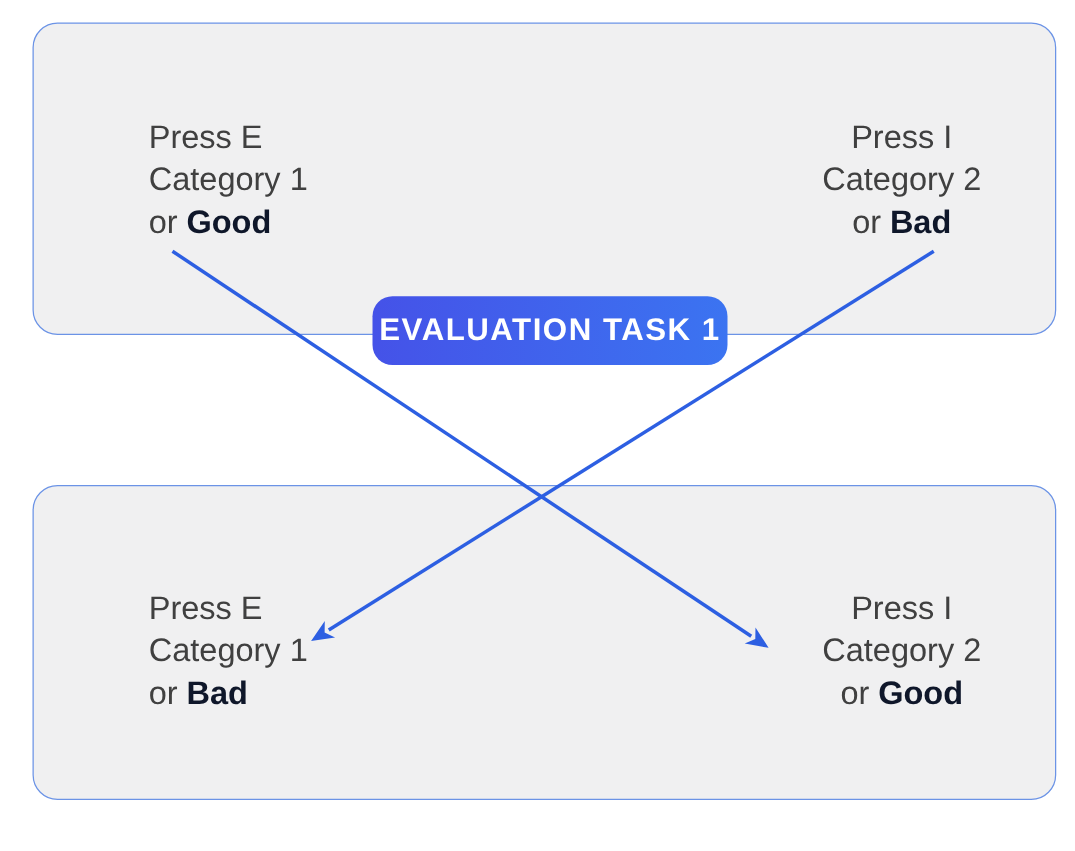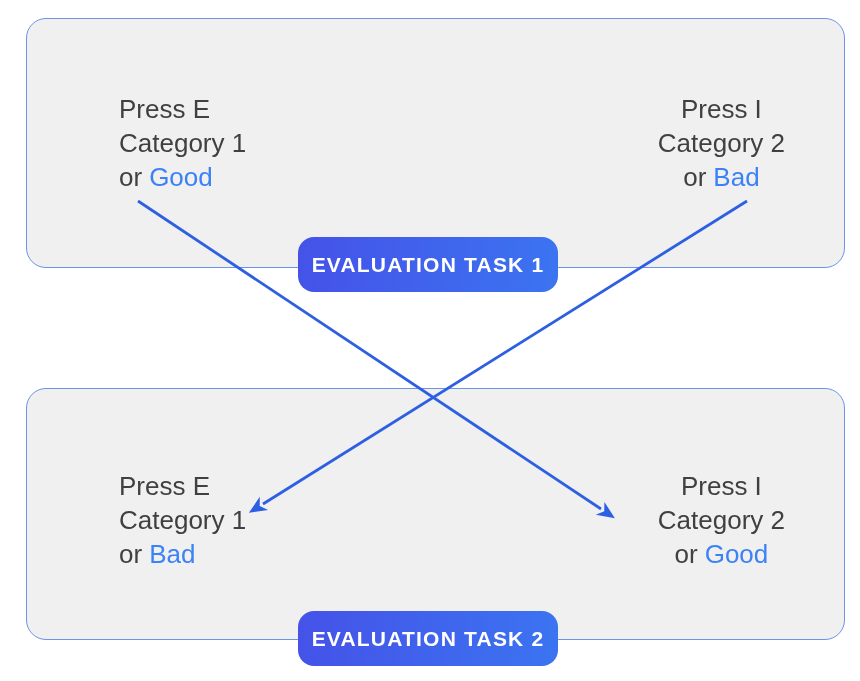--- a/index.html
+++ b/index.html
@@ -34,37 +34,37 @@
     font-weight: 500;
     color: #404040;
     white-space: nowrap;
     margin-left: 34px;
   }
   .textblock.left  { left: 85px;  text-align: left;  }
   .textblock.right { right: 75px; text-align: center; }
   .textblock.top-row    { top: 92px;  }
   .textblock.bottom-row { top: 469px; }
   .keyword {
-    color: #3b82f6;
-    font-weight: 400;
+    color: #0f172a;
+    font-weight: 700;
     margin-left: 7px;
   }
 
   .badge {
     position: absolute;
     left: 298px;
-    width: 260px;
+    width: 284px;
     height: 55px;
     border-radius: 16px;
     background: linear-gradient(93deg, #4552e8 0%, #3b74f1 100%);
     display: flex;
     align-items: center;
     justify-content: center;
     color: #ffffff;
-    font-size: 21px;
+    font-size: 25px;
     font-weight: 600;
     letter-spacing: 1.2px;
     text-transform: uppercase;
     z-index: 3;
   }
   .badge.task1 { top: 237px; }
   .badge.task2 { top: 611px; }
 
   .arrows {
     position: absolute;
@@ -113,15 +113,14 @@
     <div><span>or</span><span class="keyword">Bad</span></div>
   </div>
 
   <div class="textblock right bottom-row">
     <div>Press I</div>
     <div>Category 2</div>
     <div><span>or</span><span class="keyword">Good</span></div>
   </div>
 
   <div class="badge task1">EVALUATION TASK 1</div>
-  <div class="badge task2">EVALUATION TASK 2</div>
 
 </div>
 
 </body></html>

